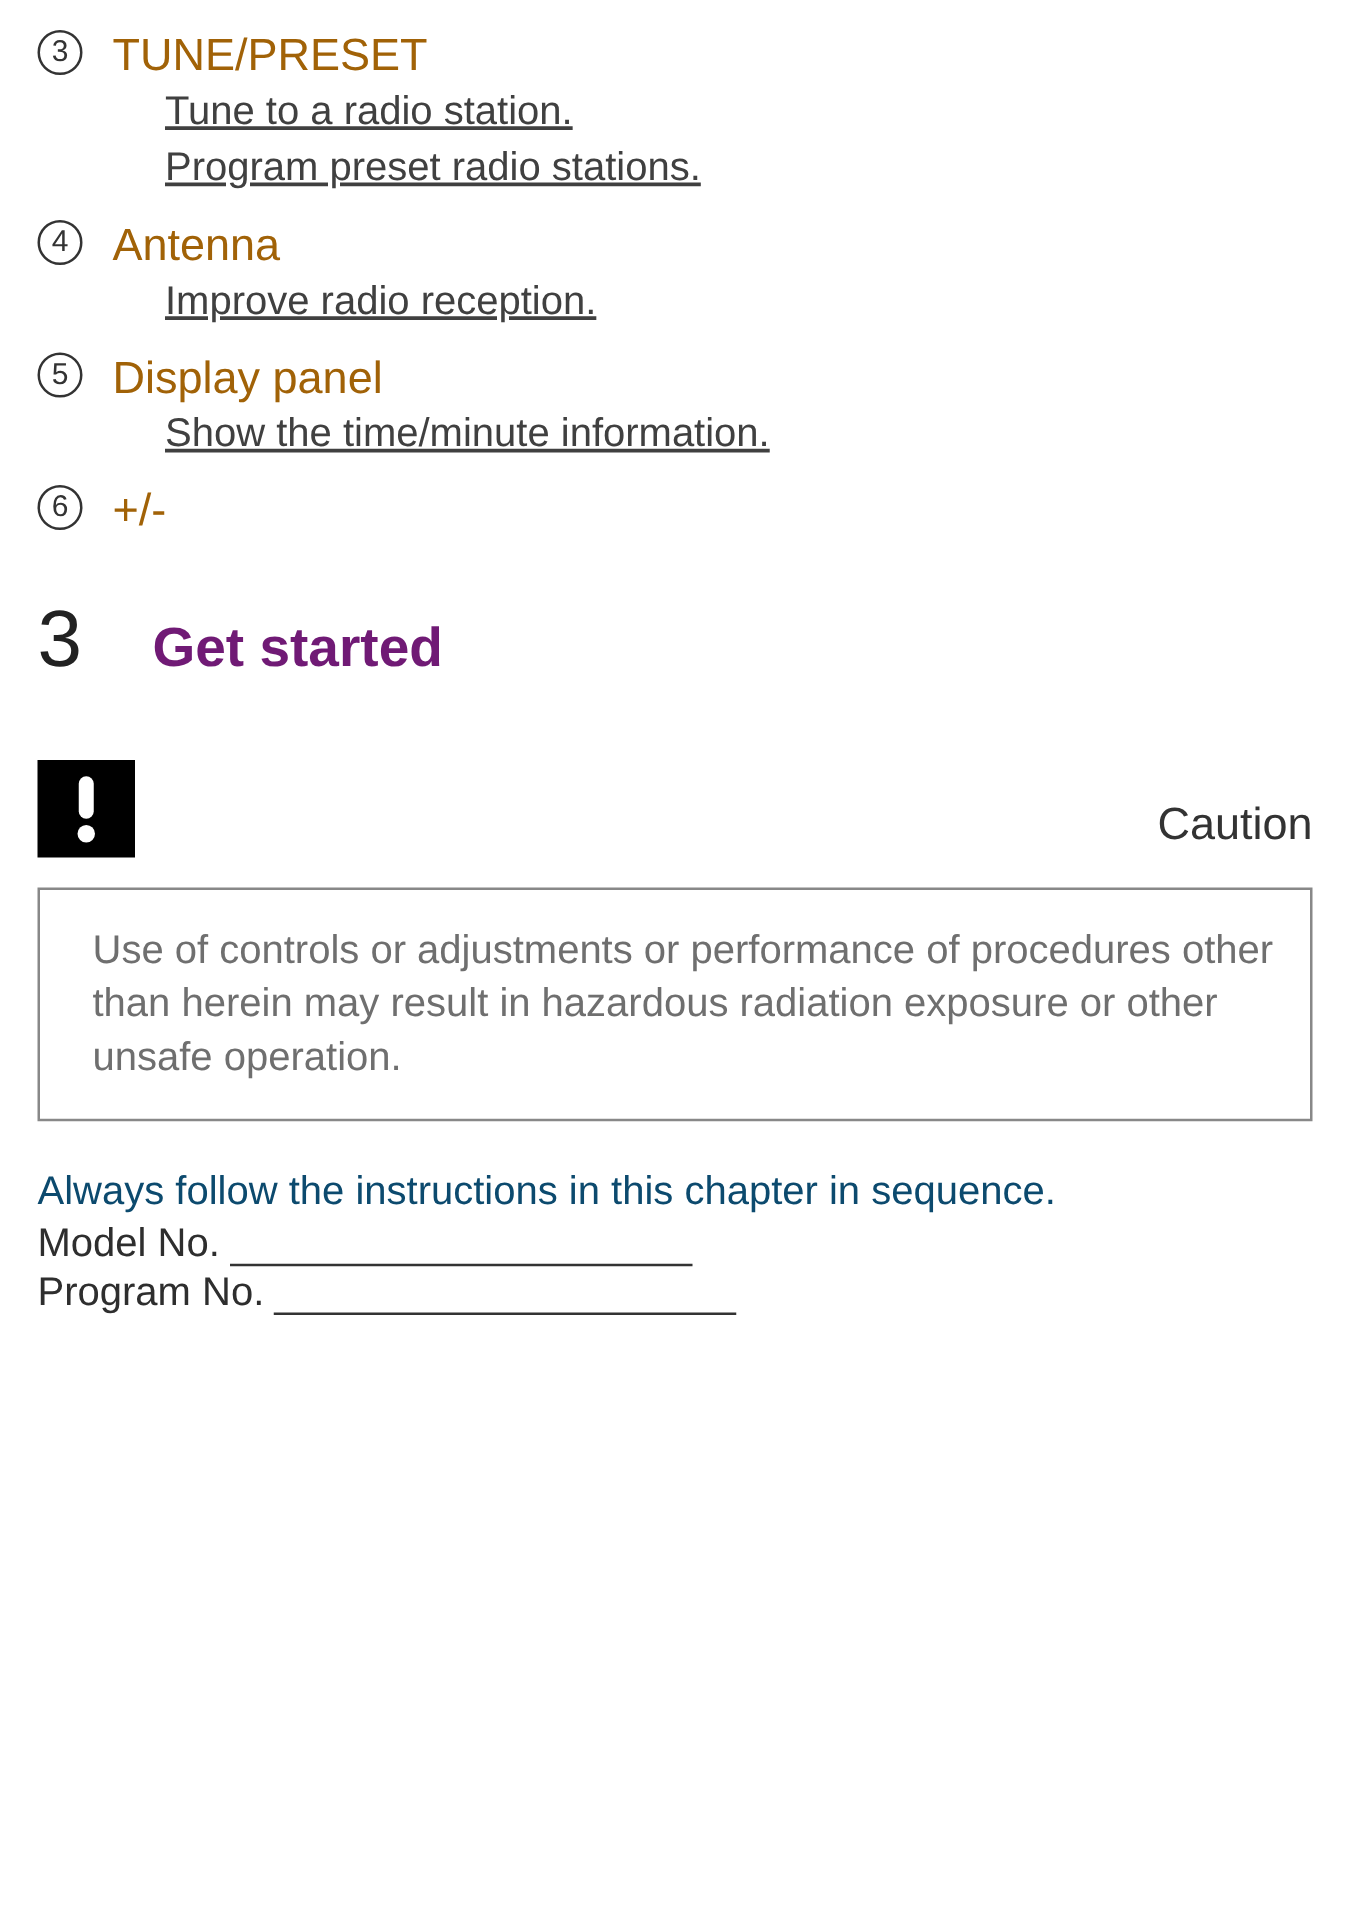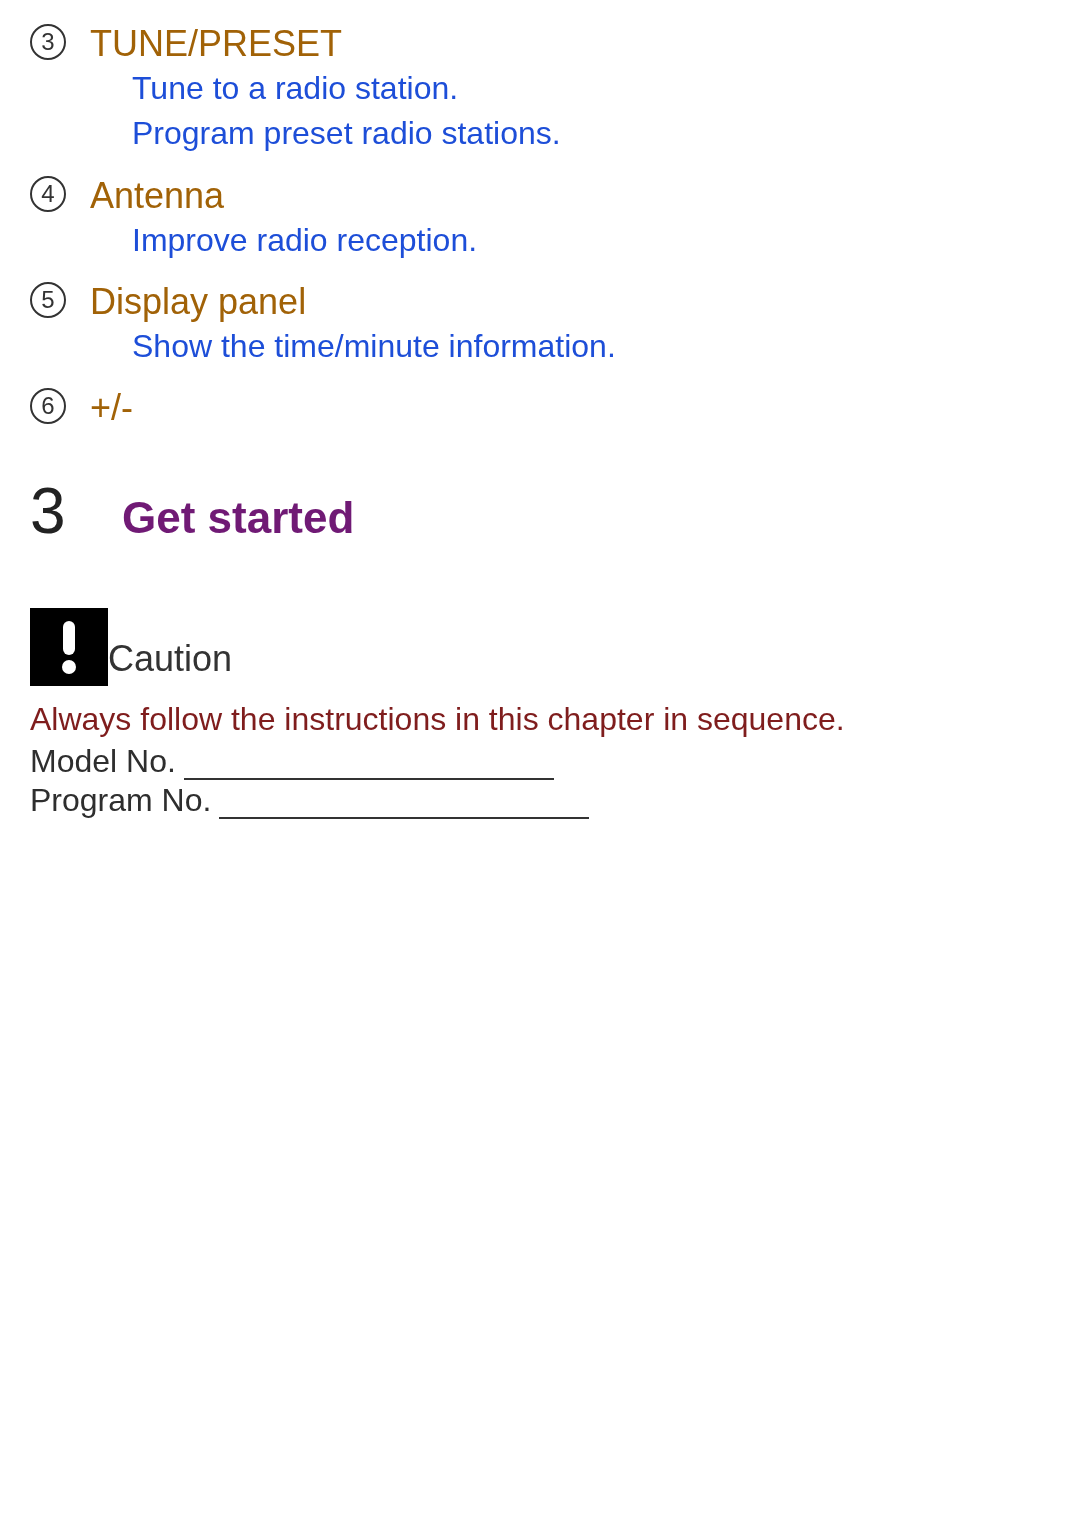--- a/index.html
+++ b/index.html
@@ -47,23 +47,24 @@
   }
   .item-title {
     font-size: 36px;
     line-height: 1.2;
     color: #a16207;
     margin-bottom: 0;
   }
   .item-desc {
     font-size: 32px;
     line-height: 1.35;
-    color: #1d4ed8;
+    color: #404040;
     padding-left: 42px;
     margin-top: 2px;
+    text-decoration: underline;
   }
   .chapter {
     display: flex;
     align-items: baseline;
     margin-top: 44px;
     margin-bottom: 60px;
   }
   .chapter-num {
     font-family: Arial, Helvetica, sans-serif;
     font-size: 64px;
@@ -73,21 +74,22 @@
   }
   .chapter-title {
     font-family: Arial, Helvetica, sans-serif;
     font-size: 44px;
     font-weight: 700;
     color: #701a75;
   }
   .caution-head {
     display: flex;
     align-items: flex-end;
-    margin-bottom: 12px;
+    margin-bottom: 24px;
+    justify-content: space-between;
   }
   .caution-icon {
     width: 78px;
     height: 78px;
     background: #000;
     display: flex;
     align-items: center;
     justify-content: center;
   }
   .caution-icon svg { display:block; }
@@ -102,21 +104,21 @@
     margin-bottom: 34px;
   }
   .caution-text {
     font-size: 32px;
     line-height: 1.35;
     color: #6f6f6f;
   }
   .para {
     font-size: 32px;
     line-height: 1.35;
-    color: #7f1d1d;
+    color: #0c4a6e;
   }
   .field-row {
     display: flex;
     align-items: flex-end;
     font-size: 32px;
     color: #2e2e2e;
     margin-top: 2px;
     text-align: right;
   }
   .field-label { white-space: pre; }
@@ -181,20 +183,23 @@
   <div class="caution-head">
     <div class="caution-icon">
       <svg width="28" height="60" viewBox="0 0 28 60">
         <rect x="8" y="4" width="12" height="34" rx="6" fill="#ffffff"></rect>
         <circle cx="14" cy="50" r="7" fill="#ffffff"></circle>
       </svg>
     </div>
     <div class="caution-label">Caution</div>
   </div>
 
+  <div class="caution-box">
+    <div class="caution-text">Use of controls or adjustments or performance of procedures other than herein may result in hazardous radiation exposure or other unsafe operation.</div>
+  </div>
 
   <div class="para">Always follow the instructions in this chapter in sequence.</div>
 
   <div class="field-row">
     <span class="field-label">Model No.</span>
     <span class="field-line"></span>
   </div>
   <div class="field-row">
     <span class="field-label">Program No.</span>
     <span class="field-line"></span>

